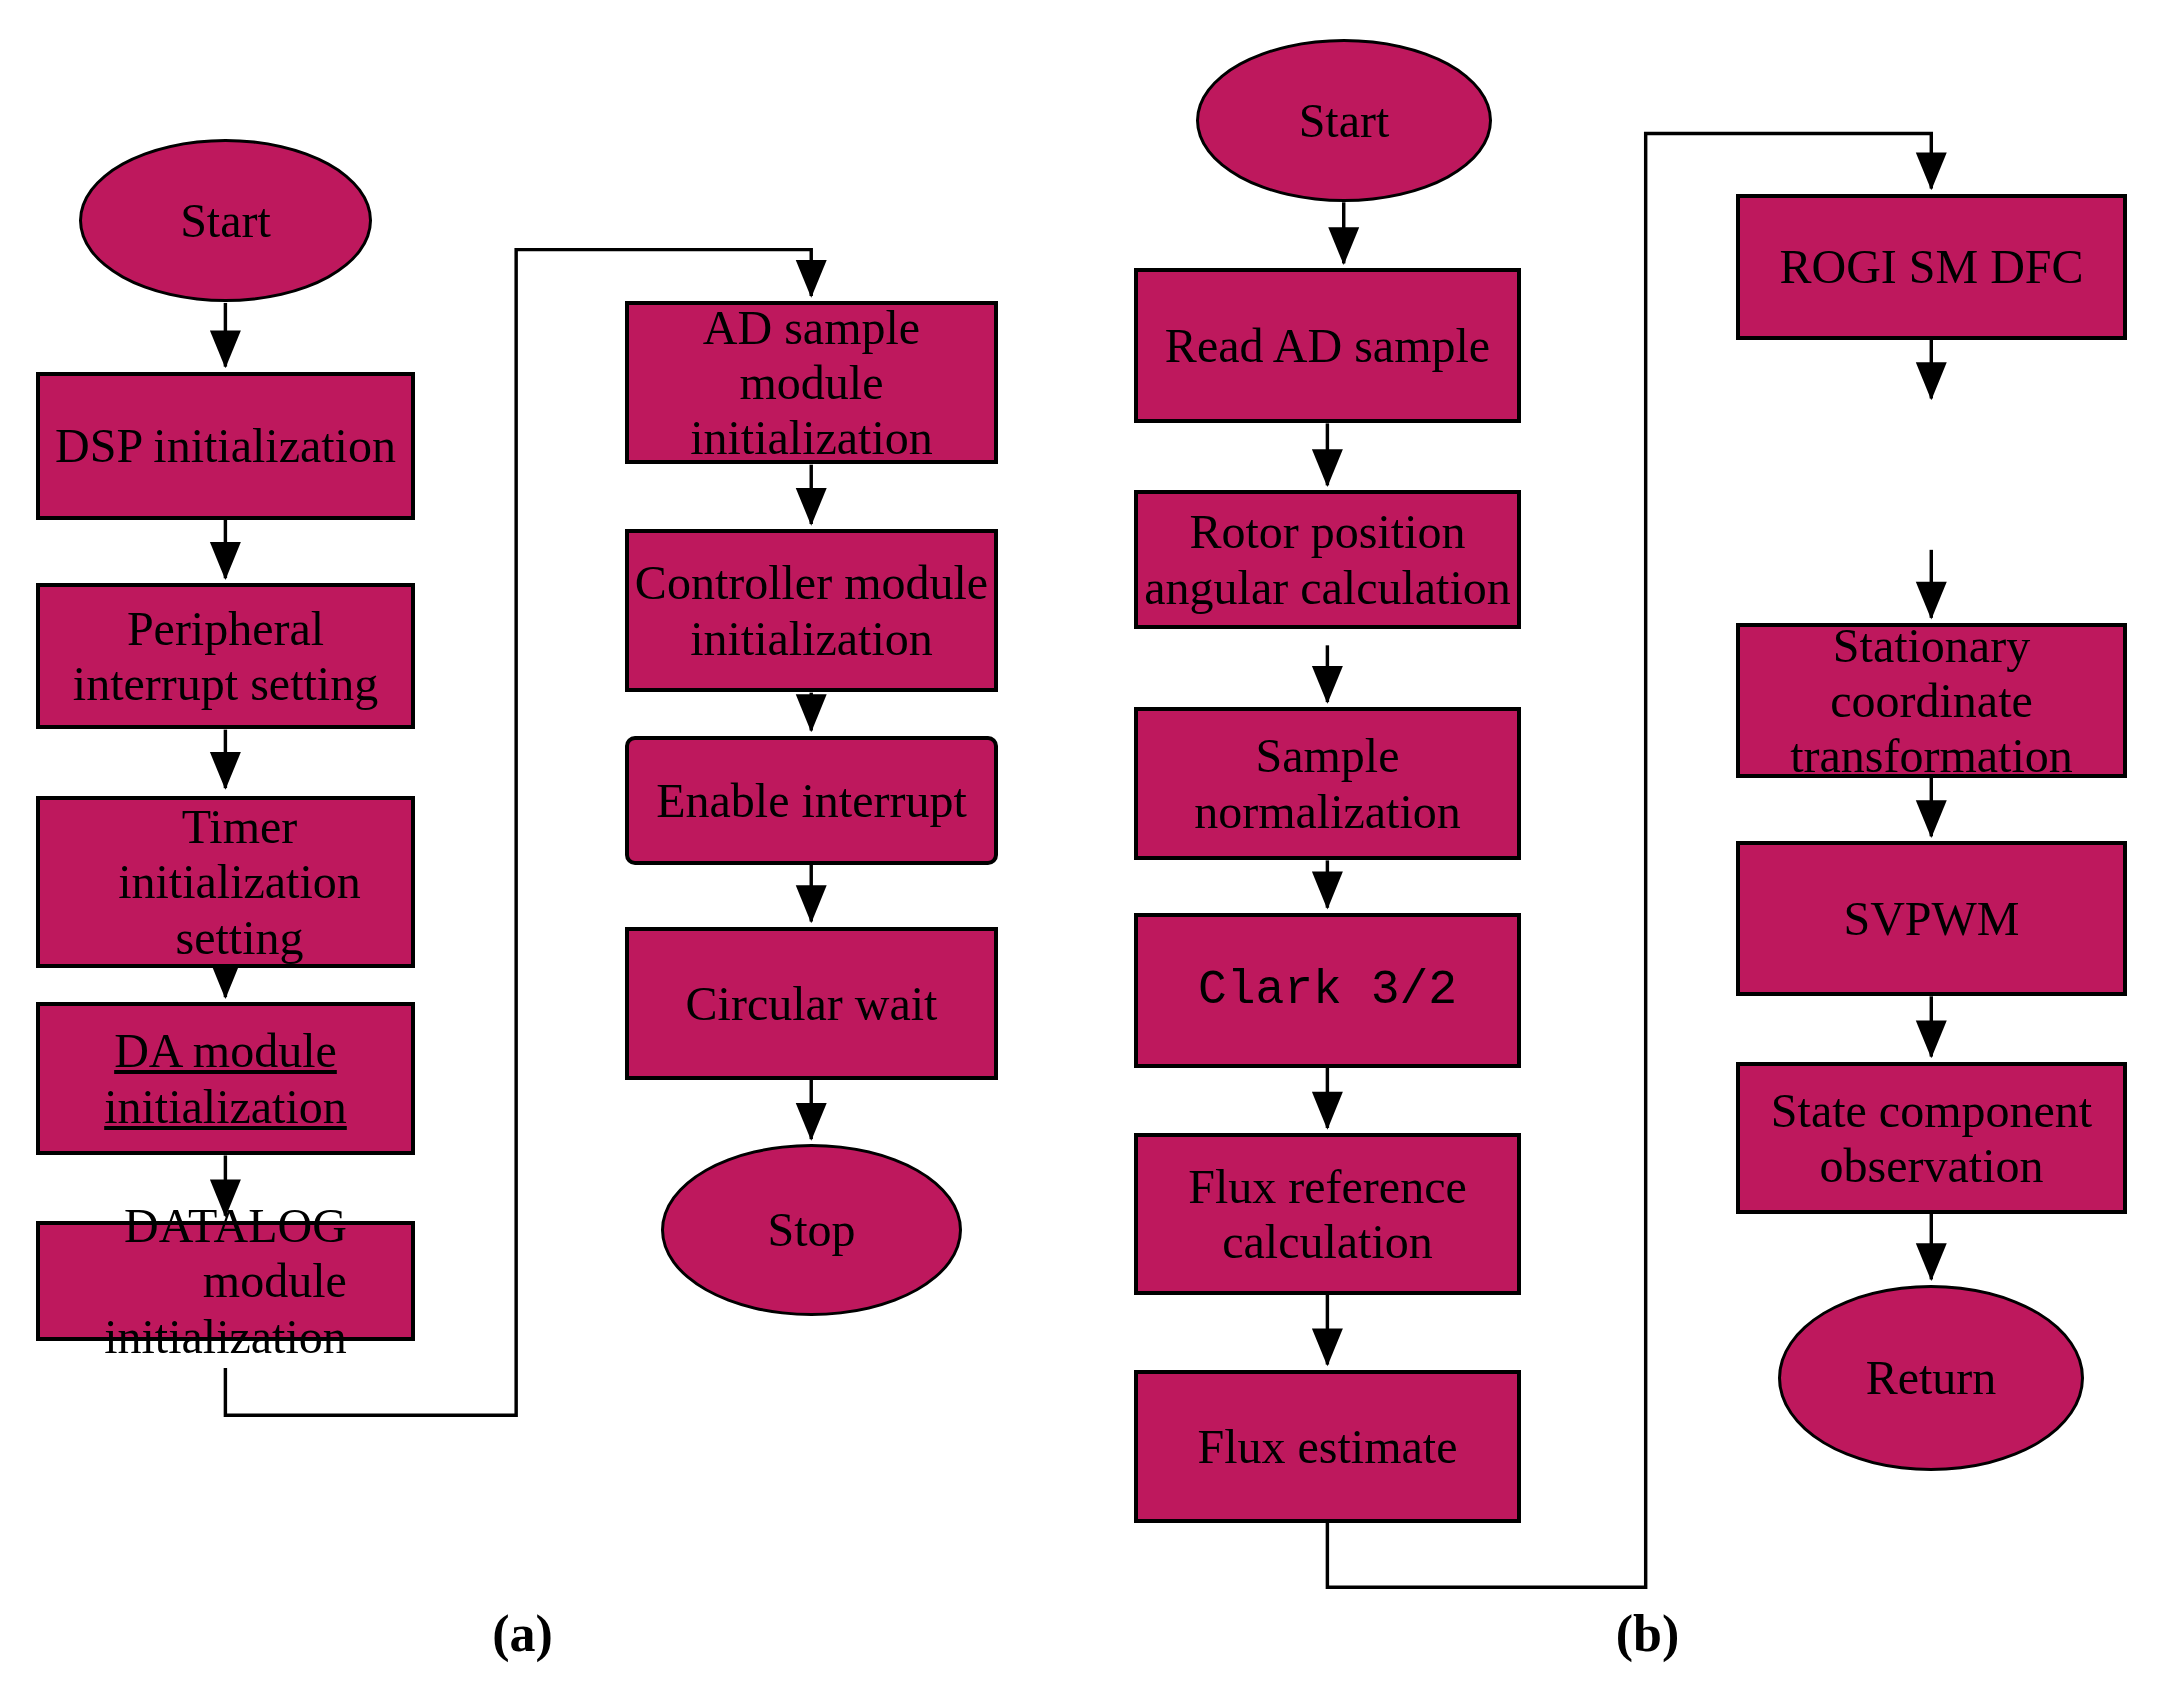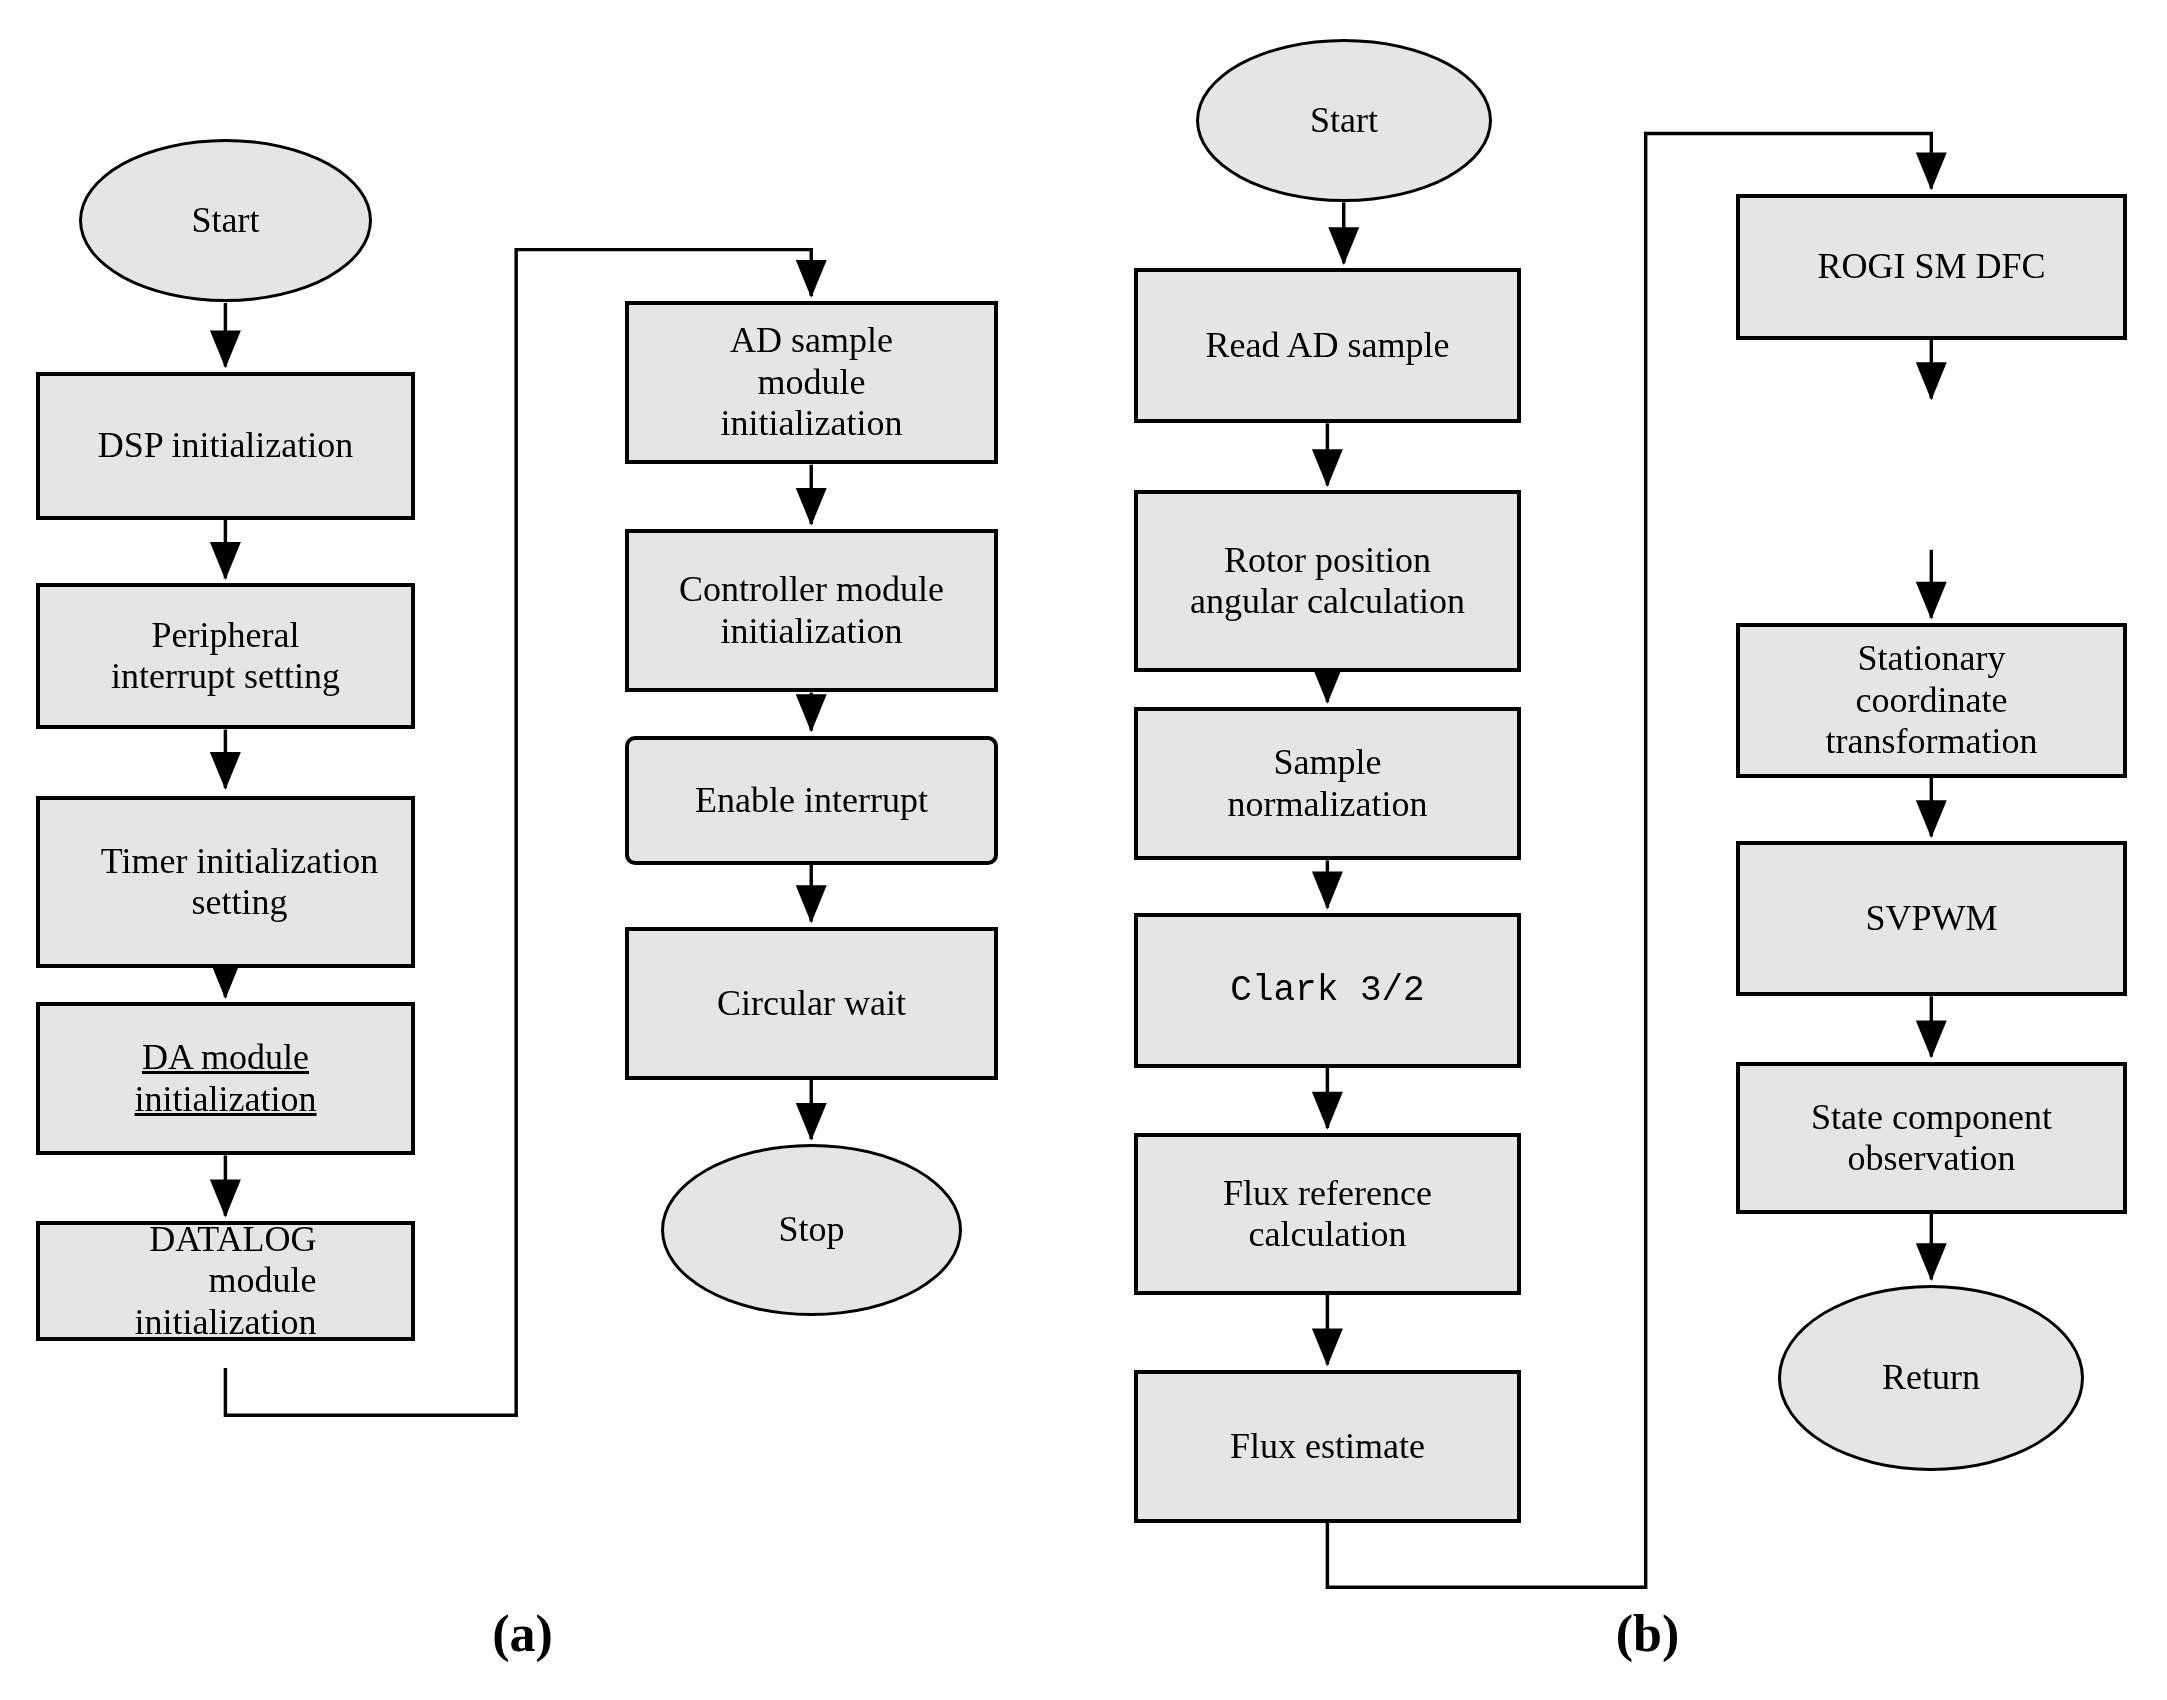--- a/index.html
+++ b/index.html
@@ -2,21 +2,21 @@
 <html style="font-size:13.8px"><head>
 <meta charset="utf-8">
 <style>
   html,body{margin:0;padding:0;background:#ffffff;}
   body{width:2167px;height:1701px;position:relative;
        font-family:"Liberation Serif","DejaVu Serif",serif;color:#000;}
   .canvas{position:absolute;left:0;top:0;width:2167px;height:1701px;background:#fff;overflow:hidden;}
   .wires{position:absolute;left:0;top:0;width:2167px;height:1701px;}
   .node{position:absolute;display:flex;align-items:center;justify-content:center;
         text-align:center;white-space:pre-line;box-sizing:border-box;
-        font-size:36px;line-height:1.15;background:#e5e5e5;}
+        font-size:48px;line-height:1.15;background:#be185d;}
   .box{border:4.3px solid #000;}
   .ellipse{border:3.4px solid #000;border-radius:50%;}
   .caption{position:absolute;display:flex;align-items:center;justify-content:center;
            font-size:52px;font-weight:bold;width:189px;height:86px;}
 </style>
 </head>
 <body>
 
 <div class="canvas">
 
@@ -82,21 +82,21 @@
   <div class="node box" style="left:625px;top:927px;width:373px;height:153px;">Circular wait</div>
 
   <div class="node ellipse" style="left:661px;top:1144px;width:301px;height:172px;">Stop</div>
 
   <div class="caption" style="left:428px;top:1590px;">(a)</div>
 
   <div class="node ellipse" style="left:1196px;top:39px;width:296px;height:163px;">Start</div>
 
   <div class="node box" style="left:1134px;top:268px;width:387px;height:155px;">Read AD sample</div>
 
-  <div class="node box" style="left:1134px;top:490px;width:387px;height:182px;">Rotor position
+  <div class="node box" style="left:1134px;top:490px;width:387px;height:139px;">Rotor position
 angular calculation</div>
 
   <div class="node box" style="left:1134px;top:707px;width:387px;height:153px;">Sample
 normalization</div>
 
   <div class="node box" style="left:1134px;top:913px;width:387px;height:155px;font-family:Liberation Mono, monospace;">Clark 3/2</div>
 
   <div class="node box" style="left:1134px;top:1133px;width:387px;height:162px;">Flux reference
 calculation</div>
 

